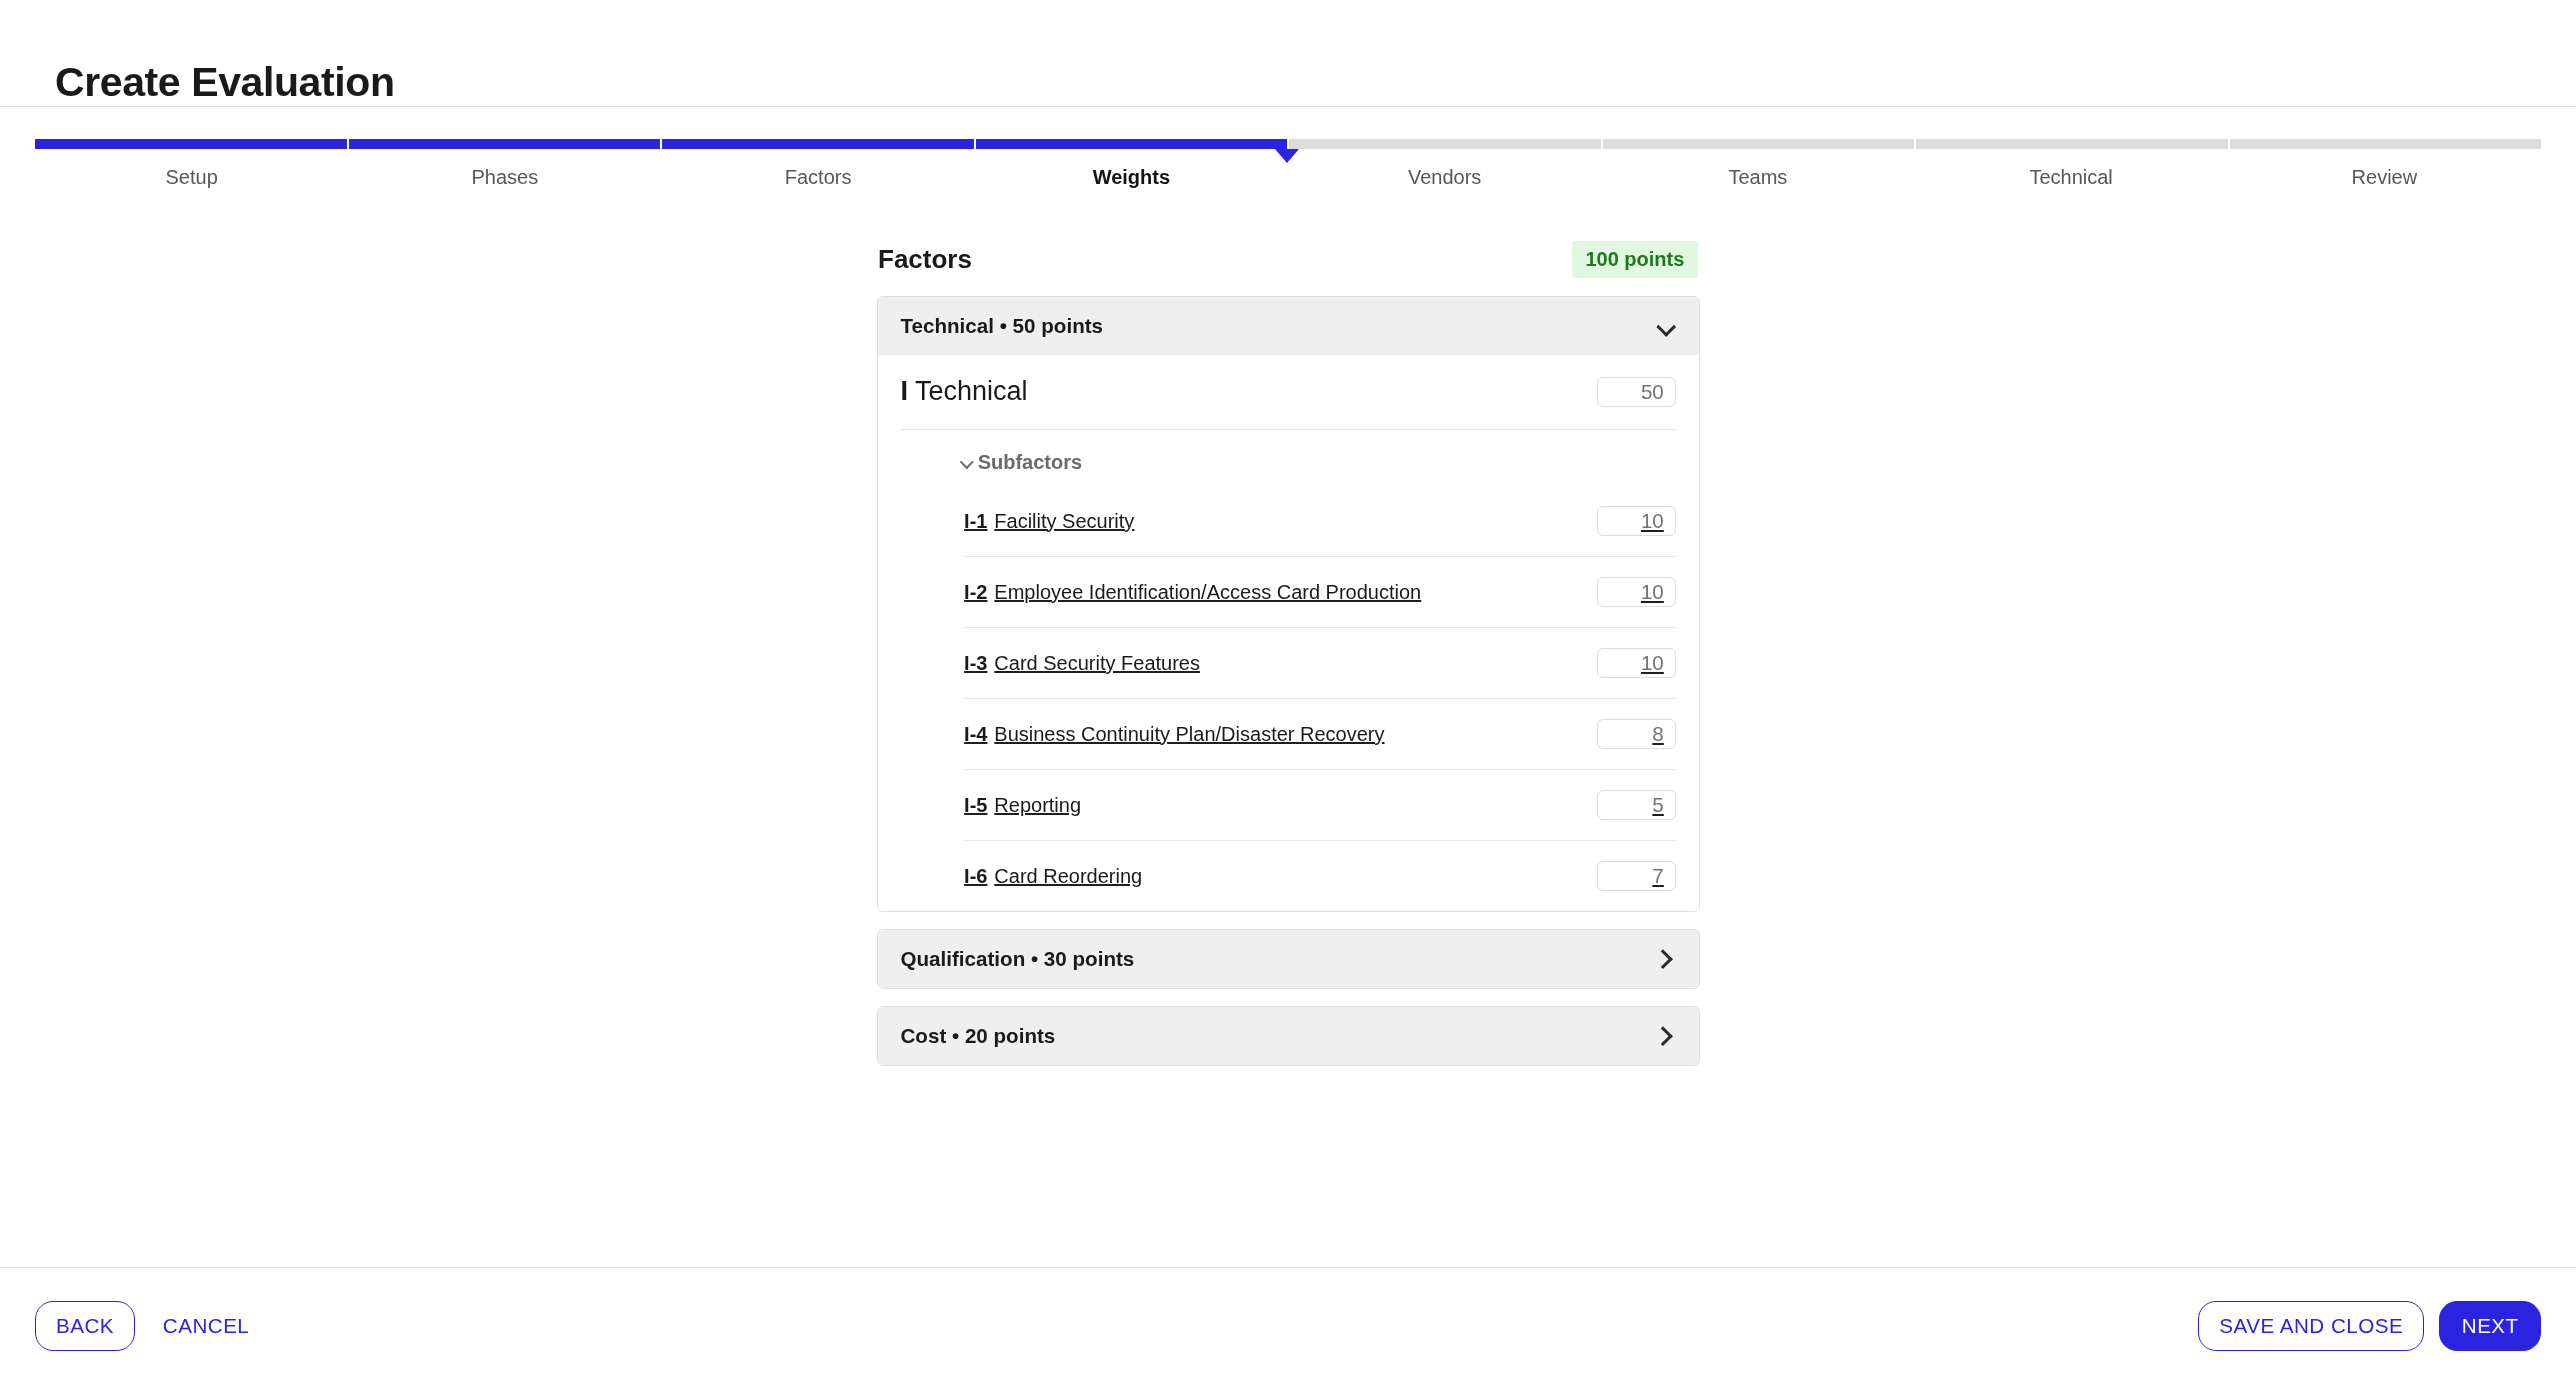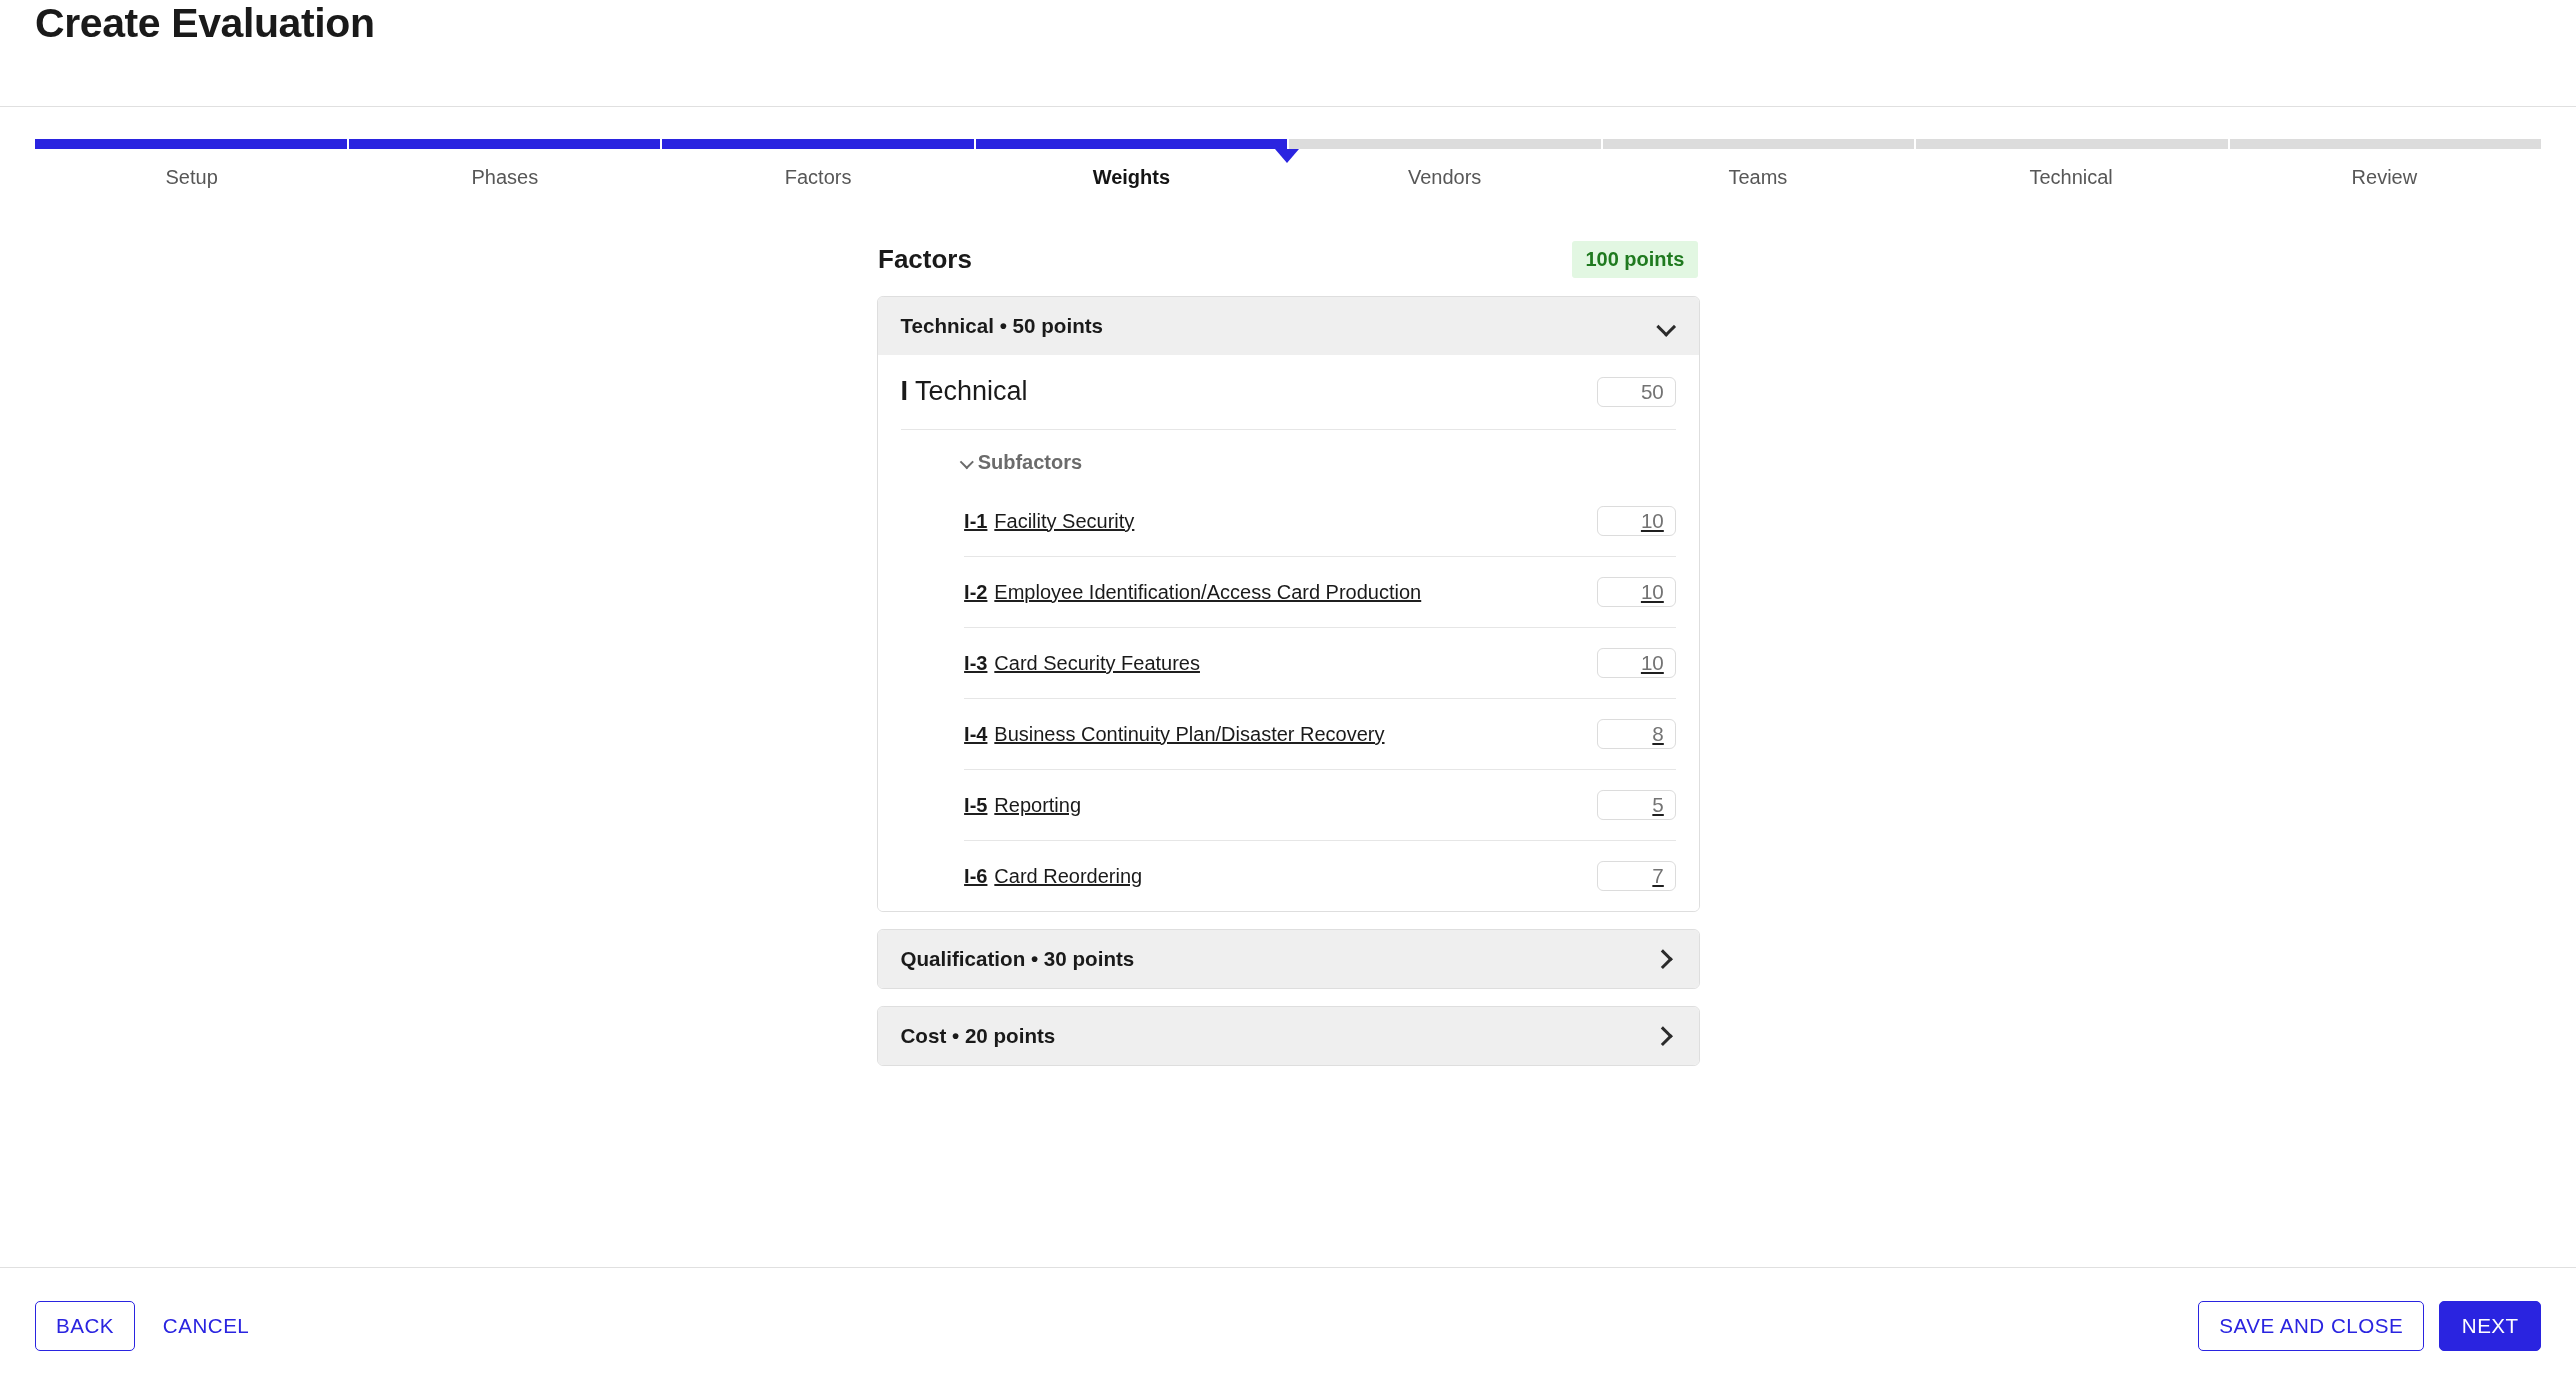--- a/index.html
+++ b/index.html
@@ -9,22 +9,22 @@
     background: #ffffff;
     font-family: "Liberation Sans", sans-serif;
     color: #1f1f1f;
     overflow: hidden;
   }
 
   
   .page-header {
     height: 107px;
     display: flex;
-    align-items: flex-start;
-    padding-left: 35px;
+    align-items: flex-end;
+    padding-left: 55px;
     border-bottom: 1.5px solid #e0e0e0;
   }
   .page-title {
     font-size: 41px;
     font-weight: bold;
     letter-spacing: -0.4px;
     color: #1a1a1a;
   }
 
   
@@ -219,21 +219,21 @@
     align-items: center;
     justify-content: space-between;
     padding: 0 35px;
     background: #ffffff;
   }
   .footer-left, .footer-right { display: flex; align-items: center; }
   .btn {
     font-family: "Liberation Sans", sans-serif;
     font-size: 20.6px;
     letter-spacing: 0.5px;
-    border-radius: 5px;
+    border-radius: 18px;
     cursor: pointer;
     text-align: center;
   }
   .btn-outline {
     border: 1.5px solid #2a24e0;
     color: #2a24e0;
     background: #ffffff;
     padding: 12.2px 20px;
   }
   .btn-text {

